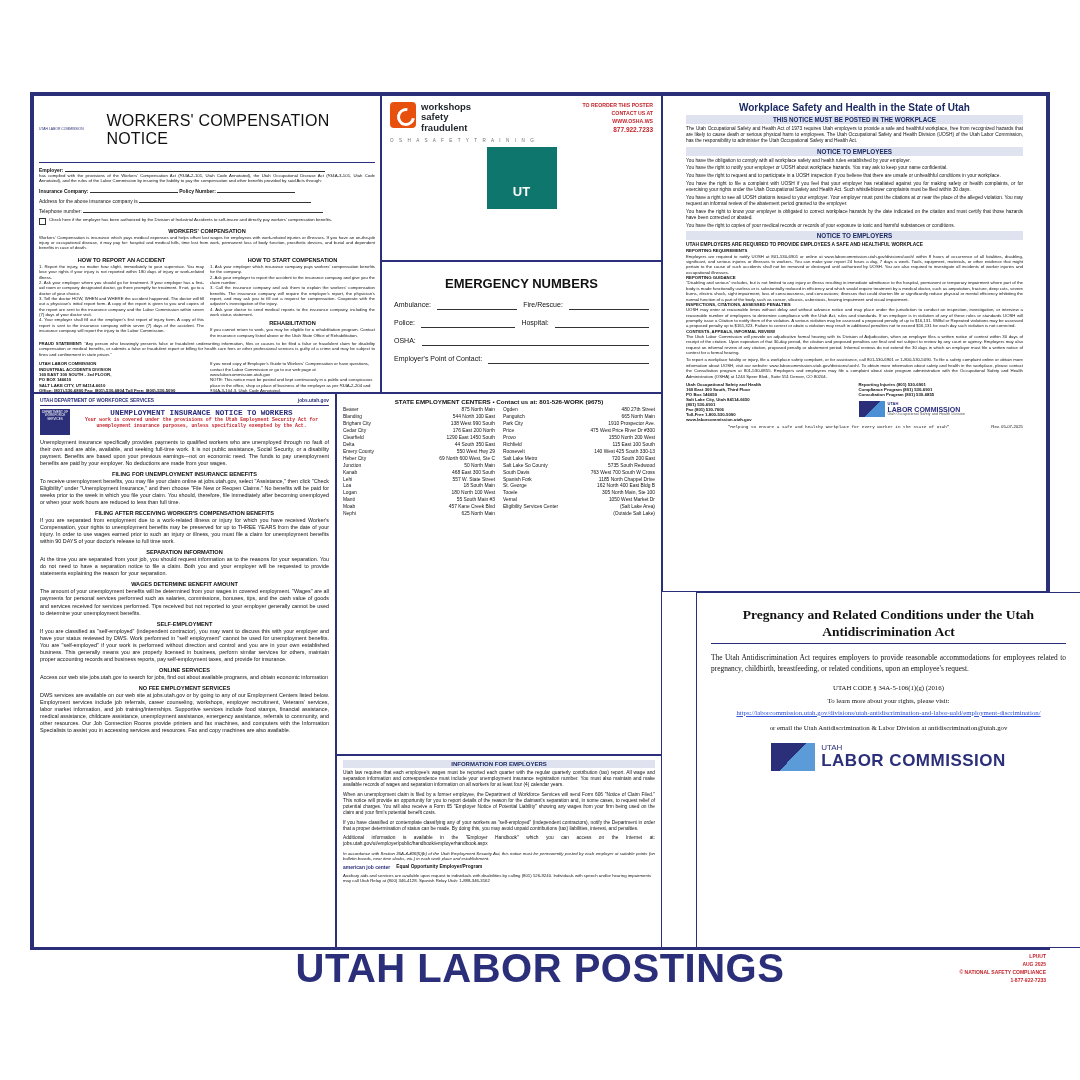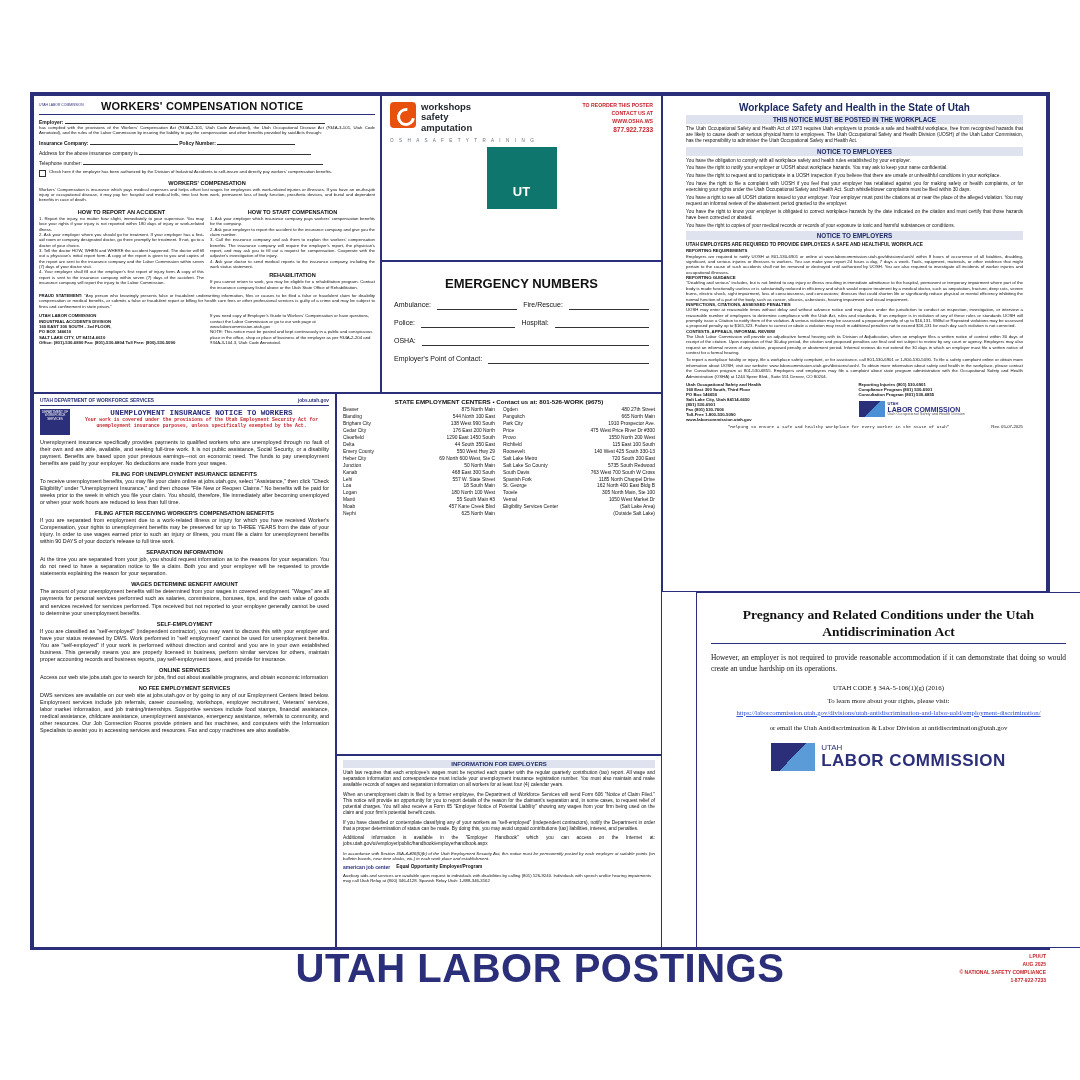--- a/index.html
+++ b/index.html
@@ -27,21 +27,21 @@
   .b{font-weight:bold;}
   .center{text-align:center;font-family:Liberation Mono, monospace;}
   .just{text-align:justify;}
   .blue{color:#2b2f7a;}
   hr.rule{border:0;border-top:1px solid #2b2f7a;margin:2px 0;}
 
   
   #p-workers{left:33px;top:95px;width:348px;height:298px;padding:4px 5px;}
   #p-workers .hdr{display:flex;align-items:center;gap:4px;border-bottom:1px solid #2b2f7a;padding-bottom:2px;}
   #p-workers .hdr .logo{font-size:3.4px;color:#2b2f7a;line-height:1.05;width:58px;}
-  #p-workers .hdr h1{font-size:11px;margin:0;color:#111;font-weight:bold;letter-spacing:.2px;}
+  #p-workers .hdr h1{font-size:16px;margin:12px;color:#111;font-weight:normal;letter-spacing:.2px;}
   .fieldrow{font-size:5px;margin-top:2px;}
   .fill{border-bottom:1px solid #333;display:inline-block;height:6px;}
   .cols2{display:flex;gap:6px;margin-top:3px;}
   .cols2 > div{flex:1;}
   .sect-h{font-size:5.6px;font-weight:bold;text-align:center;margin:3px 0 1px;}
 
   
   #p-nsc{left:381px;top:95px;width:281px;height:166px;padding:6px 8px;}
   .nsc-top{display:flex;justify-content:space-between;}
   .nsc-logo{display:flex;align-items:flex-start;gap:5px;}
@@ -186,21 +186,21 @@
     </div>
   </div>
 
   <div class="panel" id="p-nsc">
     <div class="nsc-top">
       <div class="nsc-logo">
         <div class="nsc-mark"></div>
         <div>
           <div class="nsc-name">workshops</div>
           <div class="nsc-name">safety</div>
-          <div class="nsc-name">amputation</div>
+          <div class="nsc-name">fraudulent</div>
         </div>
       </div>
       <div class="reorder">
         <div>TO REORDER THIS POSTER</div>
         <div>CONTACT US AT</div>
         <div>WWW.OSHA.WS</div>
         <div style="font-size:6.5px">877.922.7233</div>
       </div>
     </div>
     <div class="nsc-sub">O S H A   S A F E T Y   T R A I N I N G</div>
@@ -459,21 +459,21 @@
       <span class="ada-logo">american job center</span>
       <span class="tiny2 b">Equal Opportunity Employer/Program</span>
     </div>
     <div class="tiny" style="margin-top:2px">Auxiliary aids and services are available upon request to individuals with disabilities by calling (801) 526-9240. Individuals with speech and/or hearing impairments may call Utah Relay at (800) 346-4128. Spanish Relay Utah: 1-888-346-3162</div>
   </div>
 
   <div class="panel" id="p-preg">
     <h2>Pregnancy and Related Conditions under the Utah Antidiscrimination Act</h2>
     <hr class="rule">
     <div class="body">
-      <p>However, an employer is not required to provide reasonable accommodation if it can demonstrate that doing so would create an undue hardship on its operations.</p>
+      <p>The Utah Antidiscrimination Act requires employers to provide reasonable accommodations for employees related to pregnancy, childbirth, breastfeeding, or related conditions, upon an employee's request.</p>
     </div>
     <div class="code">UTAH CODE § 34A-5-106(1)(g) (2016)</div>
     <div class="code">To learn more about your rights, please visit:</div>
     <a class="lnk">https://laborcommission.utah.gov/divisions/utah-antidiscrimination-and-labor-uald/employment-discrimination/</a>
     <div class="code">or email the Utah Antidiscrimination &amp; Labor Division at antidiscrimination@utah.gov</div>
     <div class="preg-logo">
       <div class="preg-mark"></div>
       <div class="preg-txt">
         <div>UTAH</div>
         <div class="big">LABOR COMMISSION</div>

